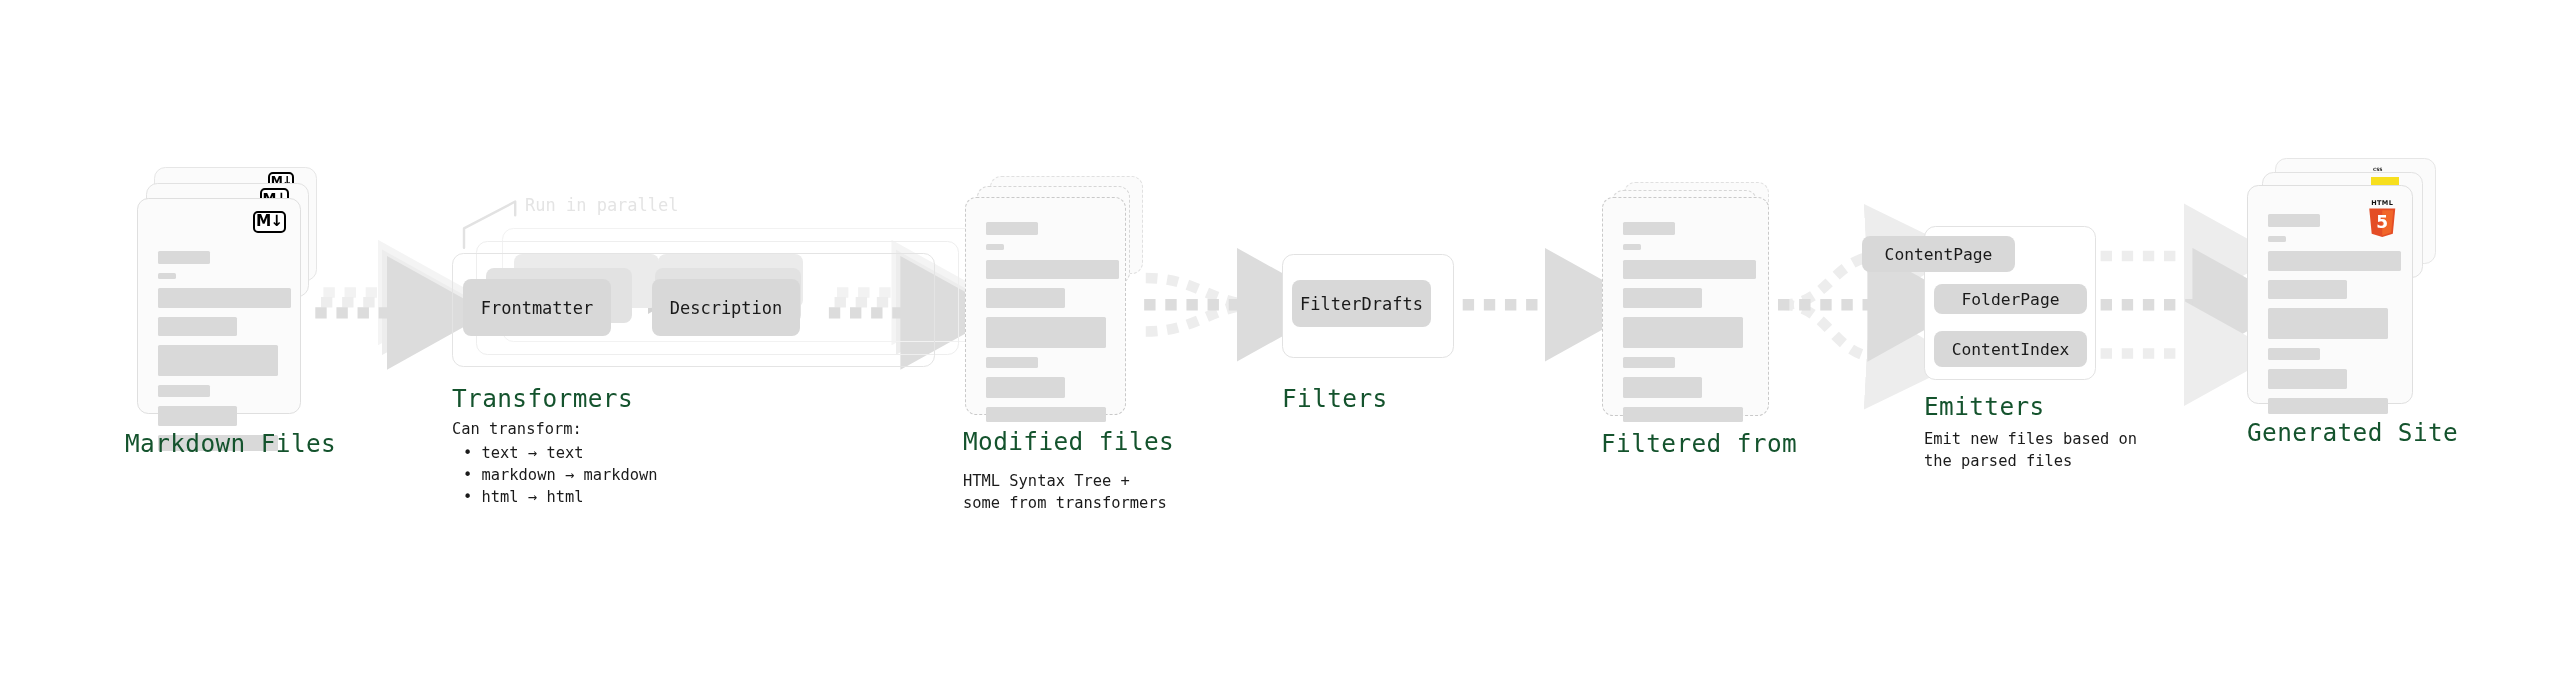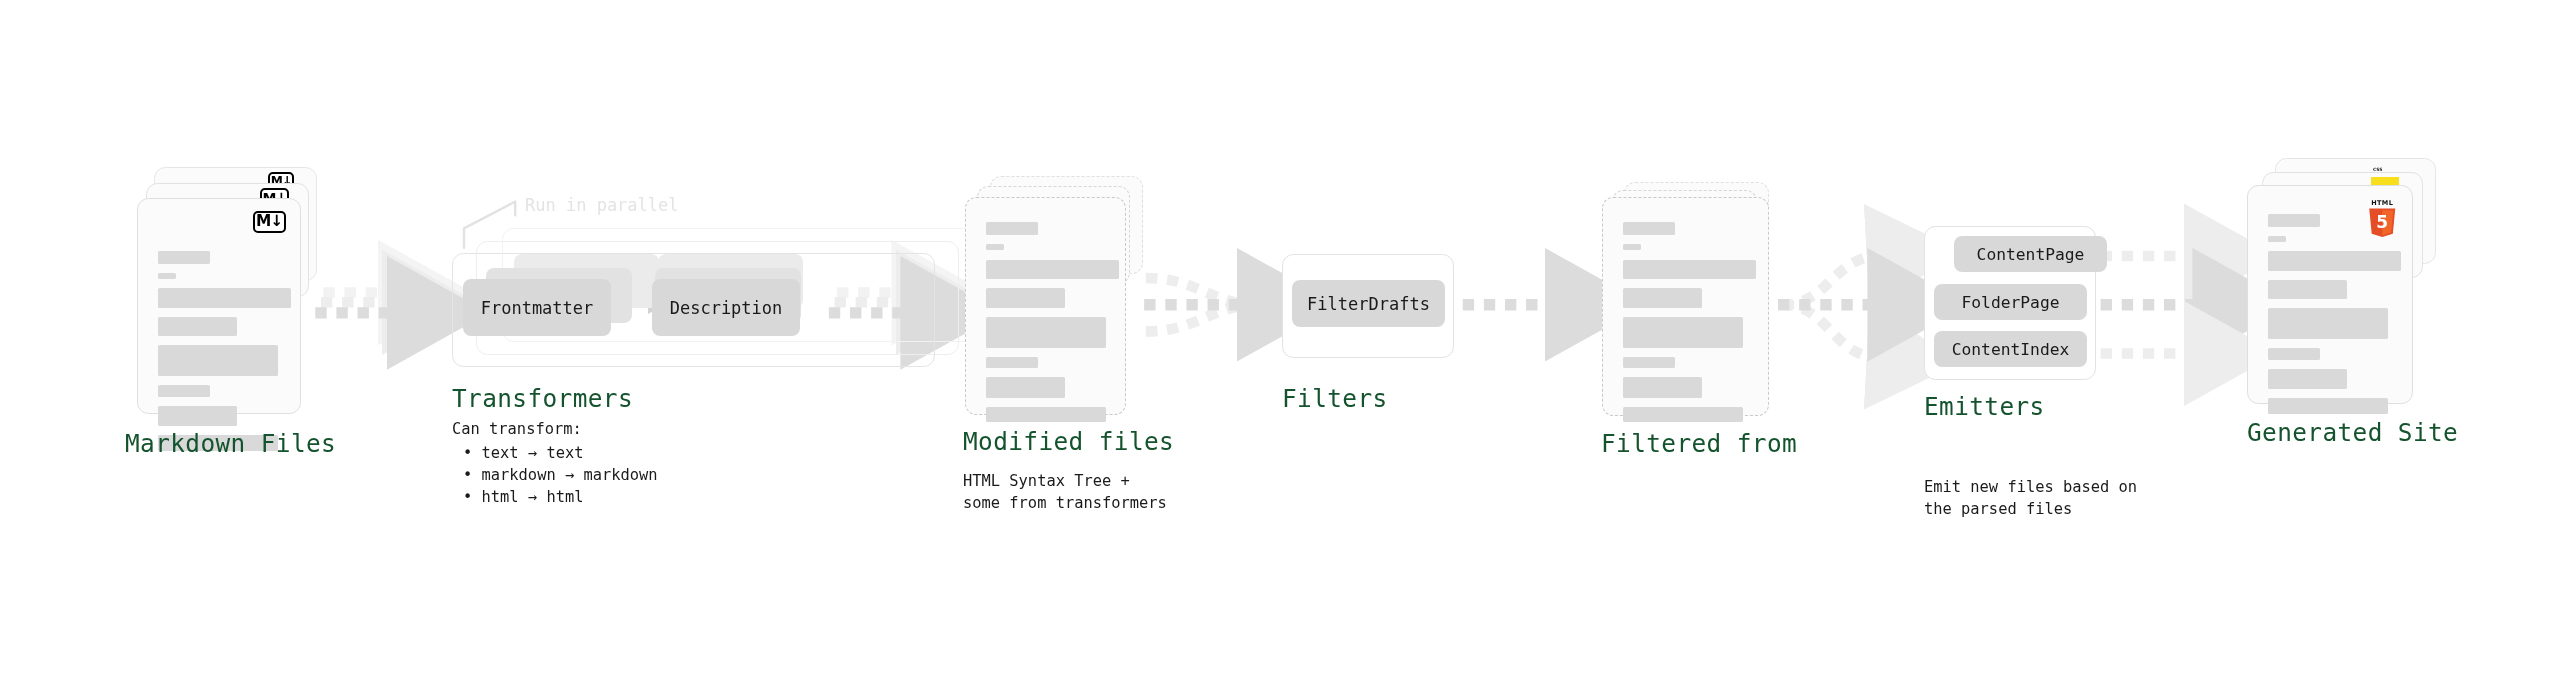--- a/index.html
+++ b/index.html
@@ -261,21 +261,21 @@
         <div class="bar" style="width:79px;  height:20.3px;"></div>
         <div class="bar" style="width:120px; height:15.4px;"></div>
       </div>
     </div>
   </div>
   <div class="title" style="left:963px; top:427px;">Modified files</div>
   <div class="caption" style="left:963px; top:470px;">HTML Syntax Tree +
 some from transformers</div>
 
   <div class="pbox" style="left:1282px; top:254px; width:172px; height:104px;"></div>
-  <div class="chip" style="left:1292px; top:280px; width:153px; height:47px;">FilterDrafts</div>
+  <div class="chip" style="left:1292px; top:280px; width:139px; height:47px;">FilterDrafts</div>
   <div class="title" style="left:1282px; top:384px;">Filters</div>
 
   <div class="doc-stack">
     <div class="doc dashed" style="left:1624px; top:182px; width:145px; height:89px; border-color:#e0e0e0;"></div>
     <div class="doc dashed" style="left:1612px; top:190px; width:145px; height:89px; border-color:#d6d6d6;"></div>
     <div class="doc dashed" style="left:1602px; top:197px; width:167px; height:219px;">
       <div class="bars" style="top:24.4px;">
         <div class="bar" style="width:52px;  height:13px;"></div>
         <div class="bar" style="width:18.7px;  height:5.7px;  margin-bottom:9.8px;"></div>
         <div class="bar" style="width:133px; height:19.5px;"></div>
@@ -283,25 +283,25 @@
         <div class="bar" style="width:120px; height:31px;"></div>
         <div class="bar" style="width:52px;  height:11.4px;"></div>
         <div class="bar" style="width:79px;  height:20.3px;"></div>
         <div class="bar" style="width:120px; height:15.4px;"></div>
       </div>
     </div>
   </div>
   <div class="title" style="left:1601px; top:429px;">Filtered from</div>
 
   <div class="pbox" style="left:1924px; top:226px; width:172px; height:154px;"></div>
-  <div class="chip" style="left:1954px; top:236px; width:153px; height:36px; font-size:16.3px;">ContentPage</div>
-  <div class="chip" style="left:1934px; top:284px; width:153px; height:36px; font-size:16.3px;">FolderPage</div>
+  <div class="chip" style="left:1862px; top:236px; width:153px; height:36px; font-size:16.3px;">ContentPage</div>
+  <div class="chip" style="left:1934px; top:284px; width:153px; height:30px; font-size:16.3px;">FolderPage</div>
   <div class="chip" style="left:1934px; top:331px; width:153px; height:36px; font-size:16.3px;">ContentIndex</div>
   <div class="title" style="left:1924px; top:392px;">Emitters</div>
-  <div class="caption" style="left:1924px; top:428px;margin-top:48px;">Emit new files based on
+  <div class="caption" style="left:1924px; top:428px;">Emit new files based on
 the parsed files</div>
 
   <div class="doc-stack">
 
     <div class="doc" style="left:2275px; top:158px; width:161px; height:106px; border-color:#e6e6e6;"></div>
     <div class="css-badge" style="left:2368px; top:165px;">
       <svg viewBox="0 0 48 24" width="19.5" height="9.8">
         <text x="24" y="11" font-family="DejaVu Sans, sans-serif" font-size="11" font-weight="bold" fill="#111" text-anchor="middle">CSS</text>
         <rect x="4" y="15" width="40" height="5" fill="#2449d8"></rect>
       </svg>

